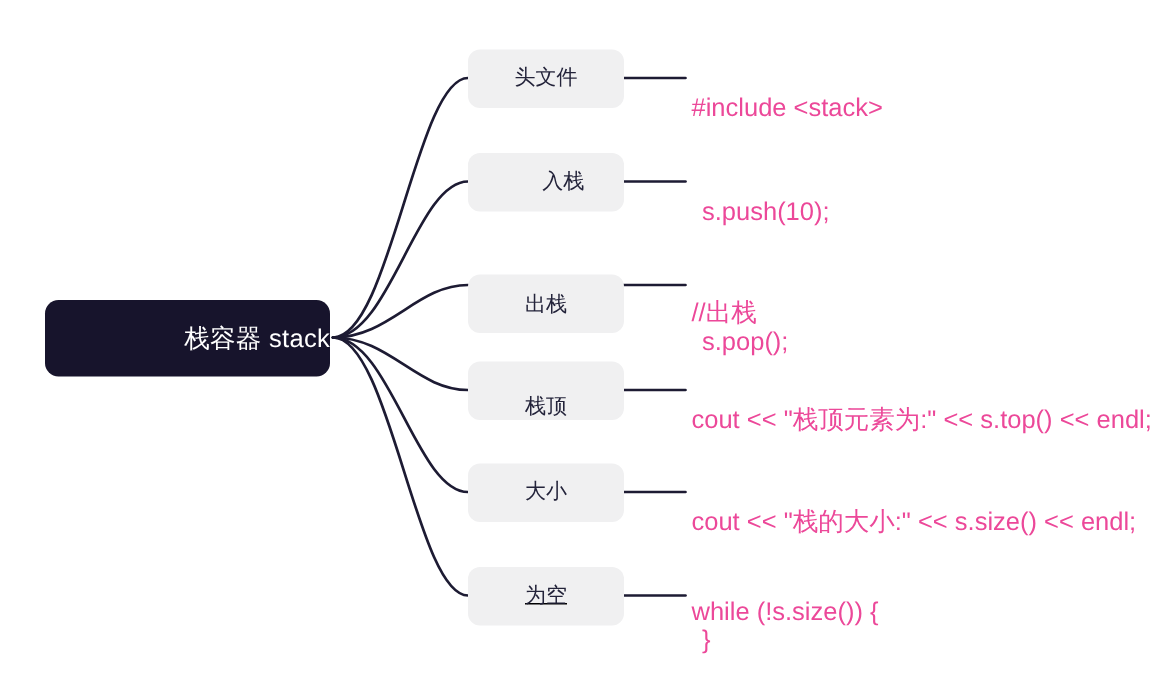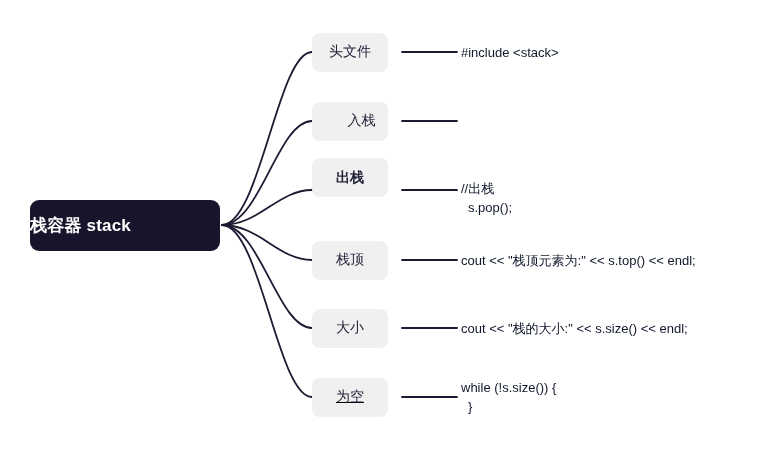--- a/index.html
+++ b/index.html
@@ -31,55 +31,55 @@
   .root-node {
     position: absolute;
     left: 30px;
     top: 200px;
     width: 190px;
     height: 51px;
     background: #17142c;
     border-radius: 9px;
     display: flex;
     align-items: center;
-    justify-content: flex-start;
+    justify-content: flex-end;
     box-sizing: border-box;
-    font-weight: bold;
   }
   .root-label {
     color: #ffffff;
     font-size: 17px;
     letter-spacing: 0.2px;
     white-space: nowrap;
   }
   .branch-node {
     position: absolute;
     left: 312px;
-    width: 76px;
+    width: 104px;
     height: 39px;
     background: #f0f0f1;
     border-radius: 8px;
     display: flex;
     align-items: center;
     justify-content: center;
     box-sizing: border-box;
   }
   .branch-label {
     color: #23233a;
     font-size: 14px;
     white-space: nowrap;
   }
   .leaf-text {
     position: absolute;
     left: 461px;
-    color: #0f172a;
-    font-size: 13px;
+    color: #ec4899;
+    font-size: 17px;
     line-height: 19px;
     white-space: pre;
     transform: translateY(-50%);
+    margin-top: 20px;
   }
   .leaf-text .indent {
     display: block;
     padding-left: 7px;
   }
 </style>
 </head>
 <body>
 
 <div id="mindmap">
@@ -104,26 +104,26 @@
   </div>
 
   <div id="branch-layer">
       <div class="branch-node" style="top: 32.5px;">
         <span class="branch-label">头文件</span>
       </div>
       <div class="leaf-text" style="top: 52px;"><span style="display: block;">#include &lt;stack&gt;</span></div>
       <div class="branch-node" style="top: 101.5px; padding-left: 23px;">
         <span class="branch-label">入栈</span>
       </div>
-      <div class="leaf-text" style="top: 121px;"></div>
-      <div class="branch-node" style="top: 158px; font-weight: bold;">
+      <div class="leaf-text" style="top: 121px;"><span class="indent" style="display: block;">s.push(10);</span></div>
+      <div class="branch-node" style="top: 183px;">
         <span class="branch-label">出栈</span>
       </div>
       <div class="leaf-text" style="top: 198px;"><span style="display: block;">//出栈</span><span class="indent" style="display: block;">s.pop();</span></div>
-      <div class="branch-node" style="top: 240.5px;">
+      <div class="branch-node" style="top: 240.5px; align-items: flex-end;">
         <span class="branch-label">栈顶</span>
       </div>
       <div class="leaf-text" style="top: 260px;"><span style="display: block;">cout &lt;&lt; "栈顶元素为:" &lt;&lt; s.top() &lt;&lt; endl;</span></div>
       <div class="branch-node" style="top: 308.5px;">
         <span class="branch-label">大小</span>
       </div>
       <div class="leaf-text" style="top: 328px;"><span style="display: block;">cout &lt;&lt; "栈的大小:" &lt;&lt; s.size() &lt;&lt; endl;</span></div>
       <div class="branch-node" style="top: 377.5px; text-decoration: underline;">
         <span class="branch-label">为空</span>
       </div>

